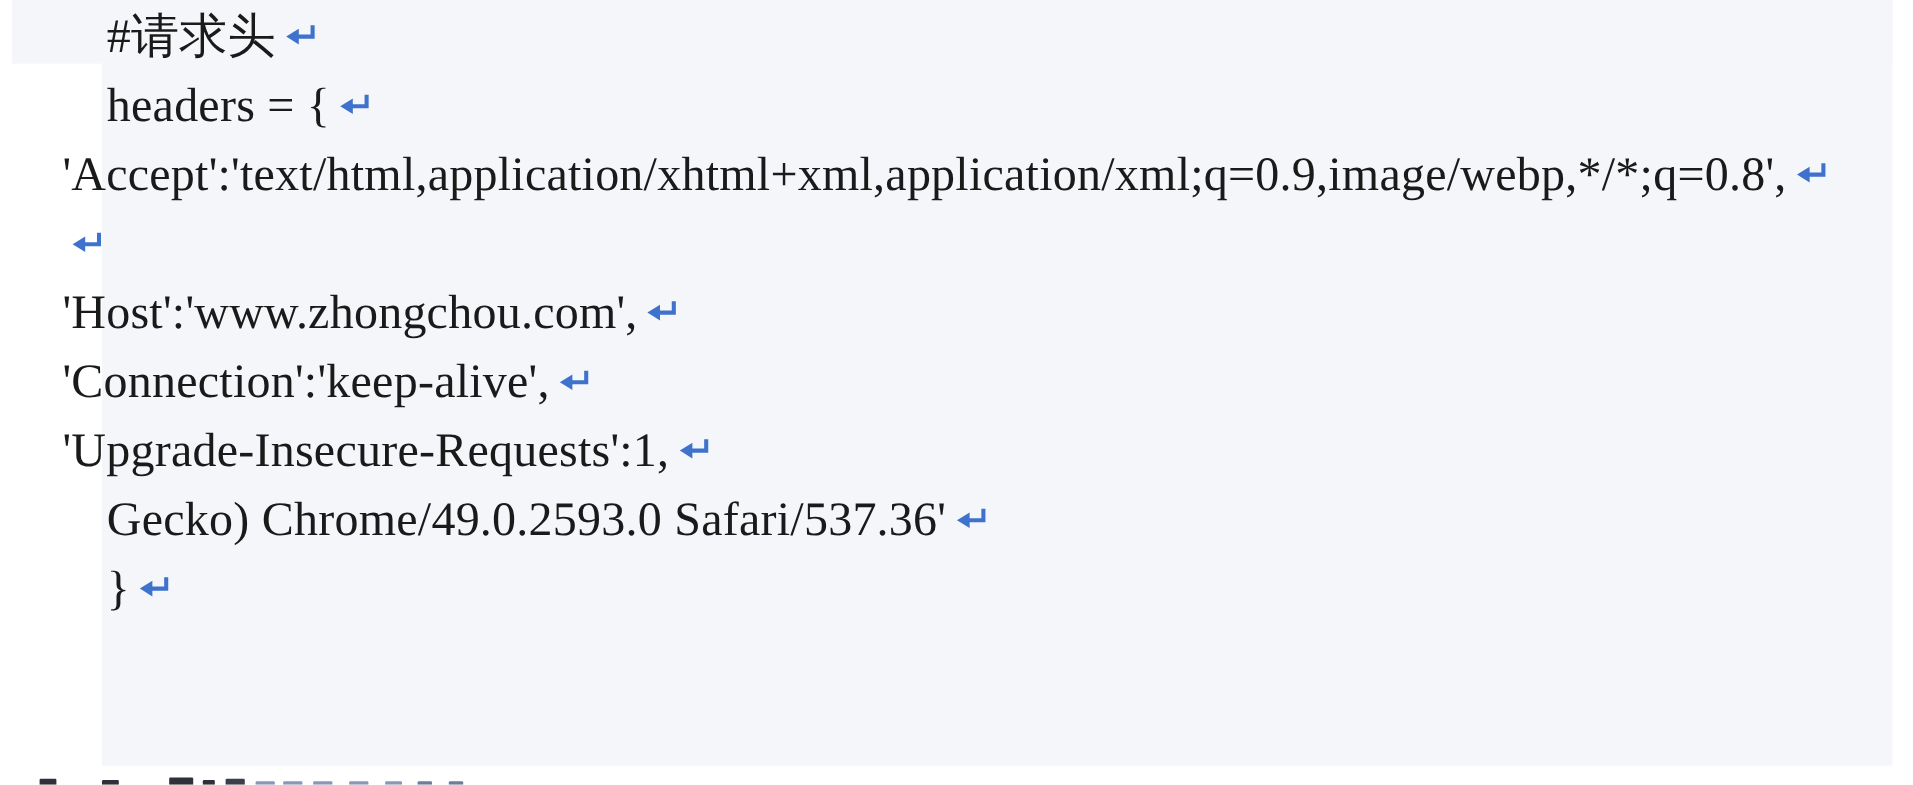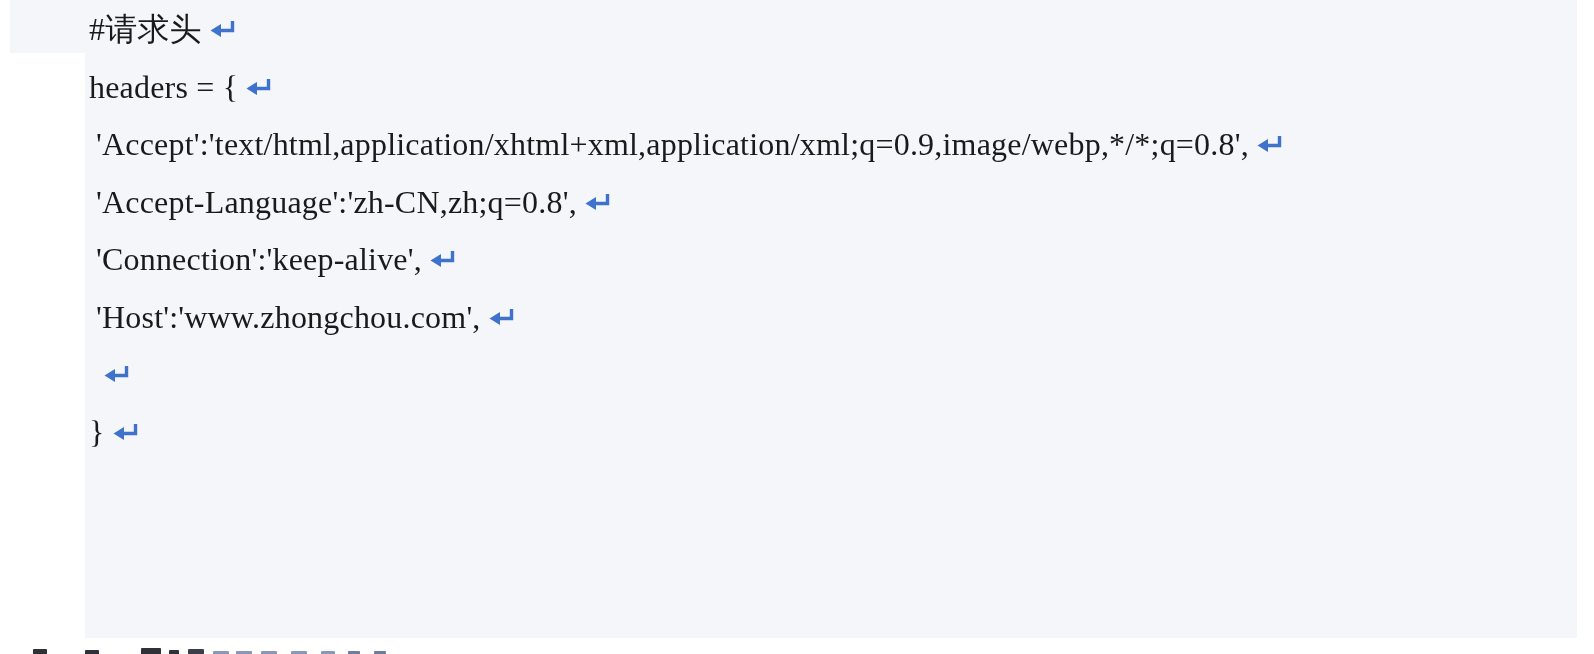--- a/index.html
+++ b/index.html
@@ -38,26 +38,26 @@
     left: 0;
     top: 1px;
     width: 100%;
   }
   .line {
     height: 57.5px;
     display: flex;
     align-items: center;
     padding-left: 89px;
     white-space: pre;
-    font-size: 32px;
+    font-size: 40px;
     color: #1a1a1a;
     letter-spacing: 0.2px;
   }
   .line.indent {
-    padding-left: 96px;
+    padding-left: 52px;
   }
   .ret {
     display: inline-flex;
     align-items: center;
     margin-left: 7px;
     flex: none;
   }
   .ret svg {
     width: 27px;
     height: 23px;
@@ -111,59 +111,68 @@
         <span class="ret">
           <svg viewBox="0 0 27 23" aria-hidden="true">
             <path d="M23.5 3 v9.5 H11" stroke="#3e72cc" stroke-width="3.4" fill="none"></path>
             <path d="M12 6 L12 19 L1.5 12.5 Z" fill="#3e72cc"></path>
           </svg>
         </span>
       </div>
 
 
       <div class="line indent">
-        <span class="txt">'Accept-Language':'zh-CN,zh;q=0.8',</span>
+        <span class="ret">
+          <svg viewBox="0 0 27 23" aria-hidden="true">
+            <path d="M23.5 3 v9.5 H11" stroke="#3e72cc" stroke-width="3.4" fill="none"></path>
+            <path d="M12 6 L12 19 L1.5 12.5 Z" fill="#3e72cc"></path>
+          </svg>
+        </span>
+      </div>
+
+      <div class="line indent">
+        <span class="txt">'Host':'www.zhongchou.com',</span>
         <span class="ret">
           <svg viewBox="0 0 27 23" aria-hidden="true">
             <path d="M23.5 3 v9.5 H11" stroke="#3e72cc" stroke-width="3.4" fill="none"></path>
             <path d="M12 6 L12 19 L1.5 12.5 Z" fill="#3e72cc"></path>
           </svg>
         </span>
       </div>
 
       <div class="line indent">
         <span class="txt">'Connection':'keep-alive',</span>
         <span class="ret">
           <svg viewBox="0 0 27 23" aria-hidden="true">
             <path d="M23.5 3 v9.5 H11" stroke="#3e72cc" stroke-width="3.4" fill="none"></path>
             <path d="M12 6 L12 19 L1.5 12.5 Z" fill="#3e72cc"></path>
           </svg>
         </span>
       </div>
 
       <div class="line indent">
-        <span class="txt">'Host':'www.zhongchou.com',</span>
-        <span class="ret">
-          <svg viewBox="0 0 27 23" aria-hidden="true">
-            <path d="M23.5 3 v9.5 H11" stroke="#3e72cc" stroke-width="3.4" fill="none"></path>
-            <path d="M12 6 L12 19 L1.5 12.5 Z" fill="#3e72cc"></path>
-          </svg>
-        </span>
-      </div>
-
-      <div class="line indent">
+        <span class="txt">'Upgrade-Insecure-Requests':1,</span>
         <span class="ret">
           <svg viewBox="0 0 27 23" aria-hidden="true">
             <path d="M23.5 3 v9.5 H11" stroke="#3e72cc" stroke-width="3.4" fill="none"></path>
             <path d="M12 6 L12 19 L1.5 12.5 Z" fill="#3e72cc"></path>
           </svg>
         </span>
       </div>
 
 
+      <div class="line">
+        <span class="txt">Gecko) Chrome/49.0.2593.0 Safari/537.36'</span>
+        <span class="ret">
+          <svg viewBox="0 0 27 23" aria-hidden="true">
+            <path d="M23.5 3 v9.5 H11" stroke="#3e72cc" stroke-width="3.4" fill="none"></path>
+            <path d="M12 6 L12 19 L1.5 12.5 Z" fill="#3e72cc"></path>
+          </svg>
+        </span>
+      </div>
 
       <div class="line">
         <span class="txt">}</span>
         <span class="ret">
           <svg viewBox="0 0 27 23" aria-hidden="true">
             <path d="M23.5 3 v9.5 H11" stroke="#3e72cc" stroke-width="3.4" fill="none"></path>
             <path d="M12 6 L12 19 L1.5 12.5 Z" fill="#3e72cc"></path>
           </svg>
         </span>
       </div>

